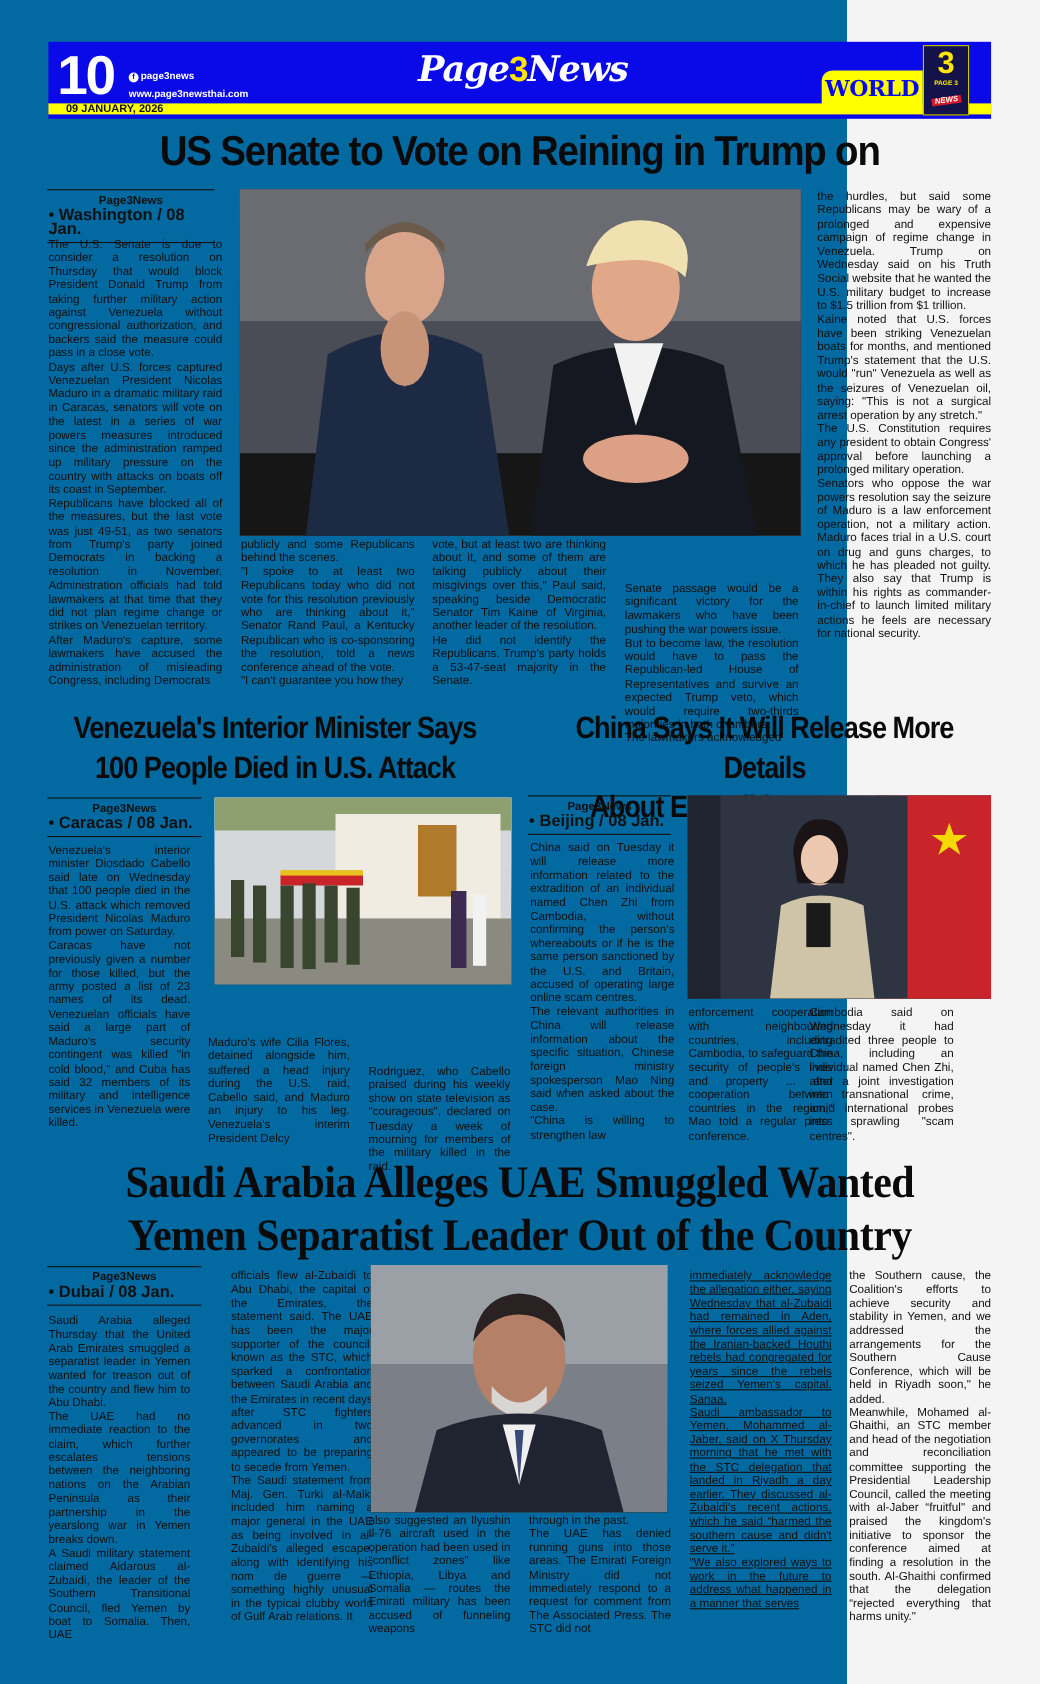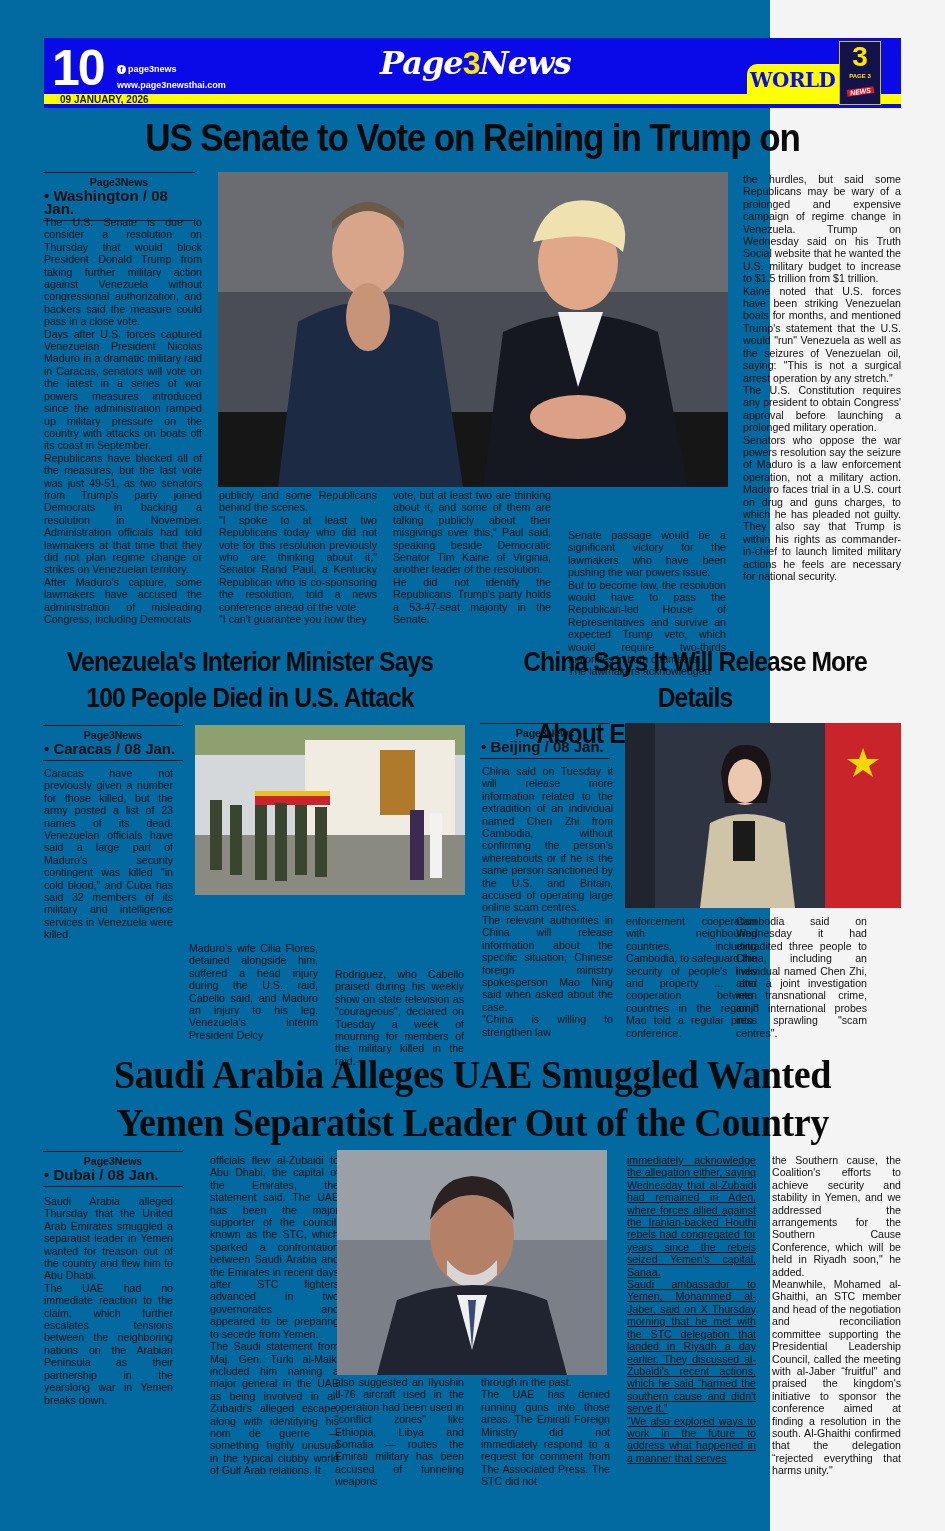--- a/index.html
+++ b/index.html
@@ -131,20 +131,21 @@
     <div>Venezuela's Interior Minister Says</div>
     <div>100 People Died in U.S. Attack</div>
   </div>
 
   <div class="byline" style="left:43px; top:725px; width:140px;">
     <div class="src">Page3News</div>
     <div class="loc">• Caracas / 08 Jan.</div>
   </div>
 
   <div class="col" style="left:44px; top:767px; width:129px;">
+    <p>Venezuela's interior minister Diosdado Cabello said late on Wednesday that 100 people died in the U.S. attack which removed President Nicolas Maduro from power on Saturday.</p>
     <p>Caracas have not previously given a number for those killed, but the army posted a list of 23 names of its dead. Venezuelan officials have said a large part of Maduro's security contingent was killed "in cold blood," and Cuba has said 32 members of its military and intelligence services in Venezuela were killed.</p>
   </div>
 
   <div class="photo photo-caracas">
     <svg width="270" height="170" viewBox="0 0 270 170">
       <rect width="270" height="170" fill="#d4d8db"></rect>
       <rect x="0" y="0" width="270" height="30" fill="#8ea070"></rect>
       <rect x="110" y="15" width="150" height="95" fill="#f0ece2"></rect>
       <rect x="185" y="25" width="35" height="65" fill="#b07a2c"></rect>
       <rect x="0" y="110" width="270" height="60" fill="#8a8a80"></rect>
@@ -213,20 +214,21 @@
   </div>
 
   <div class="byline" style="left:43px; top:1151px; width:140px;">
     <div class="src">Page3News</div>
     <div class="loc">• Dubai  /  08 Jan.</div>
   </div>
 
   <div class="col" style="left:44px; top:1195px; width:129px;">
     <p>Saudi Arabia alleged Thursday that the United Arab Emirates smuggled a separatist leader in Yemen wanted for treason out of the country and flew him to Abu Dhabi.</p>
     <p>The UAE had no immediate reaction to the claim, which further escalates tensions between the neighboring nations on the Arabian Peninsula as their partnership in the yearslong war in Yemen breaks down.</p>
+    <p>A Saudi military statement claimed Aidarous al-Zubaidi, the leader of the Southern Transitional Council, fled Yemen by boat to Somalia. Then, UAE</p>
   </div>
   <div class="col" style="left:190px; top:1154px; width:129px;margin-left:20px;">
     <p>officials flew al-Zubaidi to Abu Dhabi, the capital of the Emirates, the statement said. The UAE has been the major supporter of the council, known as the STC, which sparked a confrontation between Saudi Arabia and the Emirates in recent days after STC fighters advanced in two governorates and appeared to be preparing to secede from Yemen.</p>
     <p>The Saudi statement from Maj. Gen. Turki al-Malki included him naming a major general in the UAE as being involved in al-Zubaidi's alleged escape, along with identifying his nom de guerre — something highly unusual in the typical clubby world of Gulf Arab relations. It</p>
   </div>
 
   <div class="photo photo-yemen">
     <svg width="270" height="225" viewBox="0 0 270 225">
       <rect width="270" height="225" fill="#7b8088"></rect>
       <rect x="0" y="0" width="270" height="90" fill="#9aa0a6"></rect>

